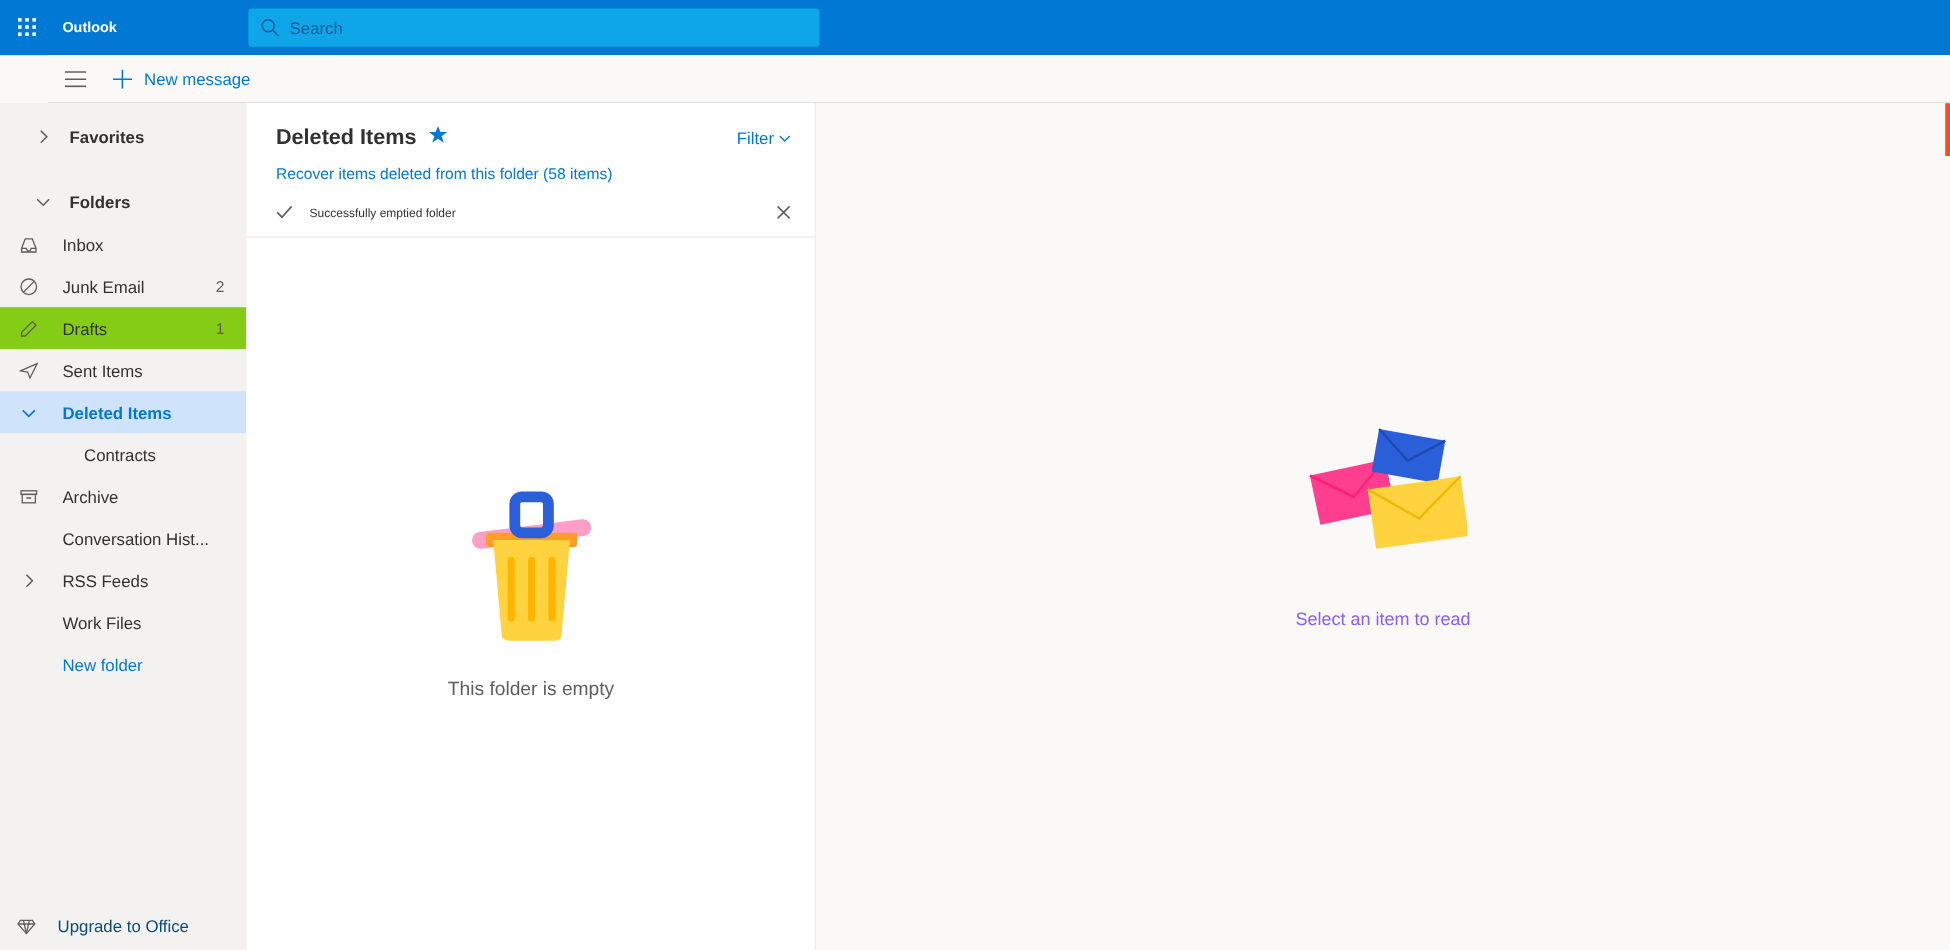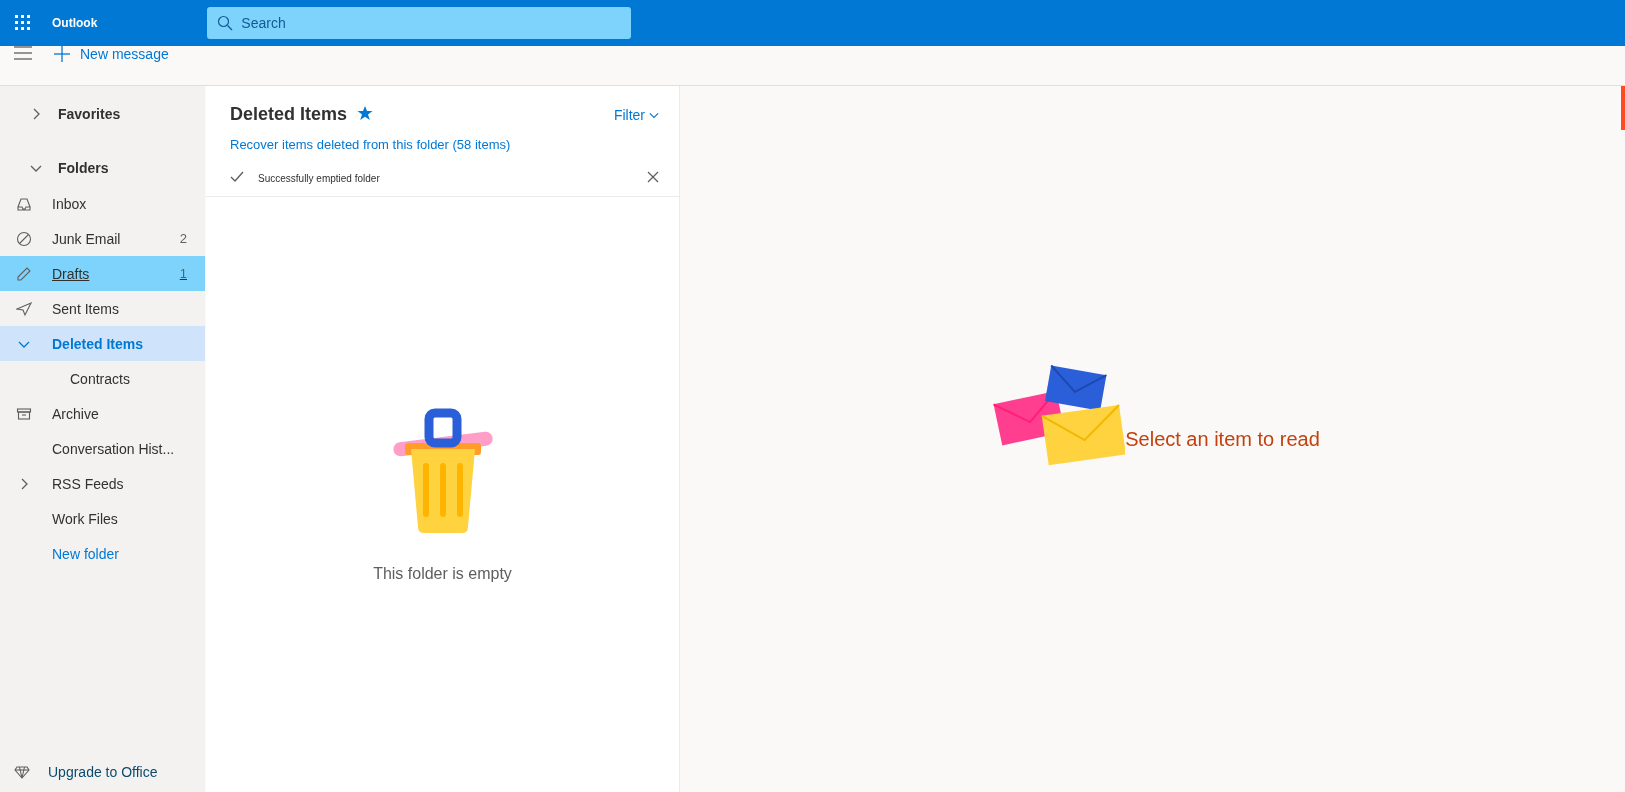--- a/index.html
+++ b/index.html
@@ -14,40 +14,40 @@
   color: #fff;
 }
 .waffle {
   width: 46px; height: 46px; display: flex; align-items: center; justify-content: center;
   cursor: pointer;
 }
 .waffle svg { fill: #fff; }
 .app-name { font-weight: 600; font-size: 12px; color: #fff; margin-left: 6px; margin-right: 110px; }
 .searchbox {
   position: relative;
-  width: 424px; height: 32px;
-  background: #7dd3fc;
+  width: 476px; height: 32px;
+  background: #0ea5e9;
   border-radius: 3px;
   display: flex; align-items: center;
   padding-left: 10px;
   color: #004578;
 }
 .searchbox input {
   border: none; background: transparent; outline: none;
   width: 100%; height: 100%; font-size: 14px; color: #004578;
   padding-left: 8px;
 }
 .searchbox input::placeholder { color: #135995; }
 
 
 .toolbar {
   height: 40px;
   background: #faf9f8;
   border-bottom: 1px solid #e1dfdd;
-  display: flex; align-items: flex-start;
+  display: flex; align-items: center; margin-left: 40px;
 }
 .hamburger { width: 46px; display: flex; justify-content: center; align-items: center; cursor: pointer; color: #605e5c; }
 .new-msg {
   display: flex; align-items: center; gap: 10px;
   color: #0078d4; font-size: 14px; cursor: pointer; padding: 0 8px;
 }
 .new-msg svg { stroke: #0078d4; }
 
 
 .main { display: flex; height: calc(100% - 86px); }
@@ -104,22 +104,22 @@
 .notification .msg { flex: 1; }
 .notification .close { color: #605e5c; cursor: pointer; }
 .empty-state {
   flex: 1; display: flex; flex-direction: column; align-items: center;
   padding-top: 210px; color: #605e5c; font-size: 16px;
 }
 .empty-illus { width: 120px; height: 130px; margin-bottom: 28px; position: relative; }
 
 
 .readpane {
-  flex: 1; background: #faf9f8; display: flex; flex-direction: row;
-  align-items: center; justify-content: center; color: #c2410c; font-size: 20px;
+  flex: 1; background: #faf9f8; display: flex; flex-direction: column;
+  align-items: center; justify-content: center; color: #8b5cf6; font-size: 15px;
   position: relative;
 }
 .read-illus { width: 140px; height: 110px; margin-bottom: 44px; }
 .orange-strip { position: absolute; top: 0; right: 0; width: 4px; height: 44px; background: #ff4b1f; }
 
 svg { flex-shrink: 0; }
 </style>
 </head>
 <body>
 
@@ -195,21 +195,21 @@
       <span class="folder-icon">
         <svg width="16" height="16" viewBox="0 0 16 16" fill="none" stroke="#605e5c" stroke-width="1.1">
             <circle cx="8" cy="8" r="6.5"></circle>
             <line x1="3.5" y1="12.5" x2="12.5" y2="3.5"></line>
           </svg>
       </span>
       <span class="folder-label">Junk Email</span>
       <span class="folder-count">2</span>
     </div>
 
-    <div class="folder-item" style="background:#7dd3fc;text-decoration:underline;">
+    <div class="folder-item" style="background:#84cc16;">
       <span class="folder-icon">
         <svg width="16" height="16" viewBox="0 0 16 16" fill="none" stroke="#605e5c" stroke-width="1.1">
             <path d="M2 14 L2 11 L11 2 L14 5 L5 14 Z"></path>
           </svg>
       </span>
       <span class="folder-label">Drafts</span>
       <span class="folder-count">1</span>
     </div>
 
     <div class="folder-item">

